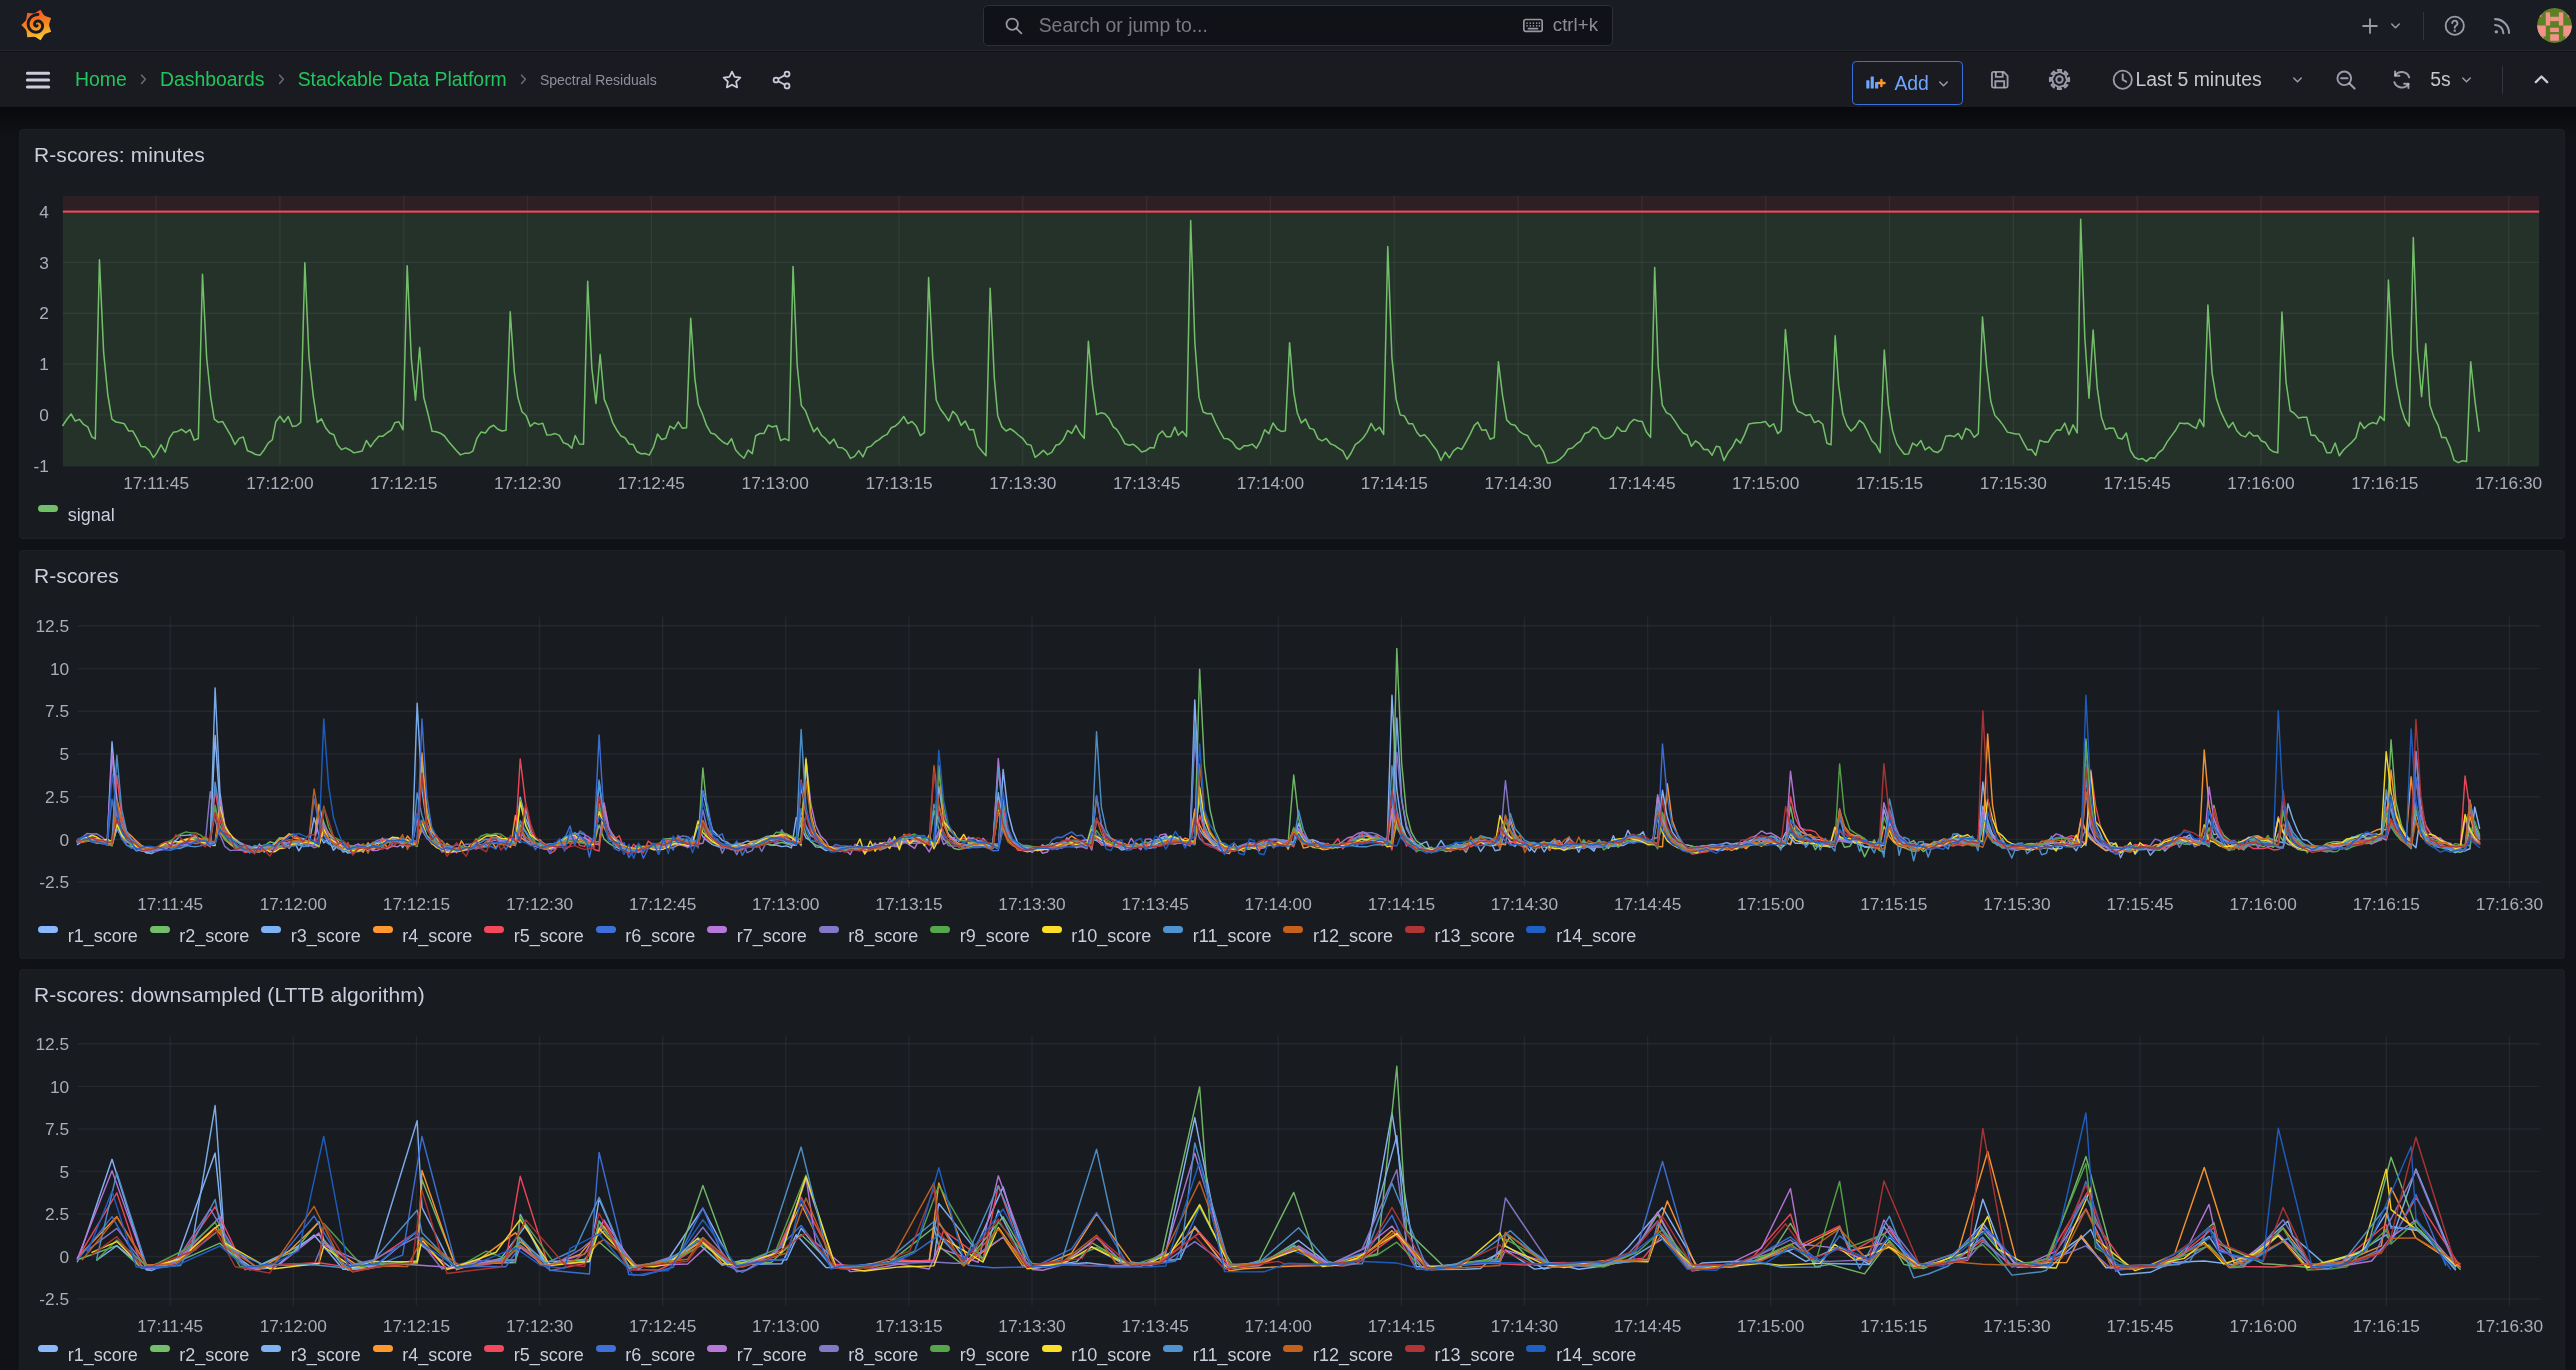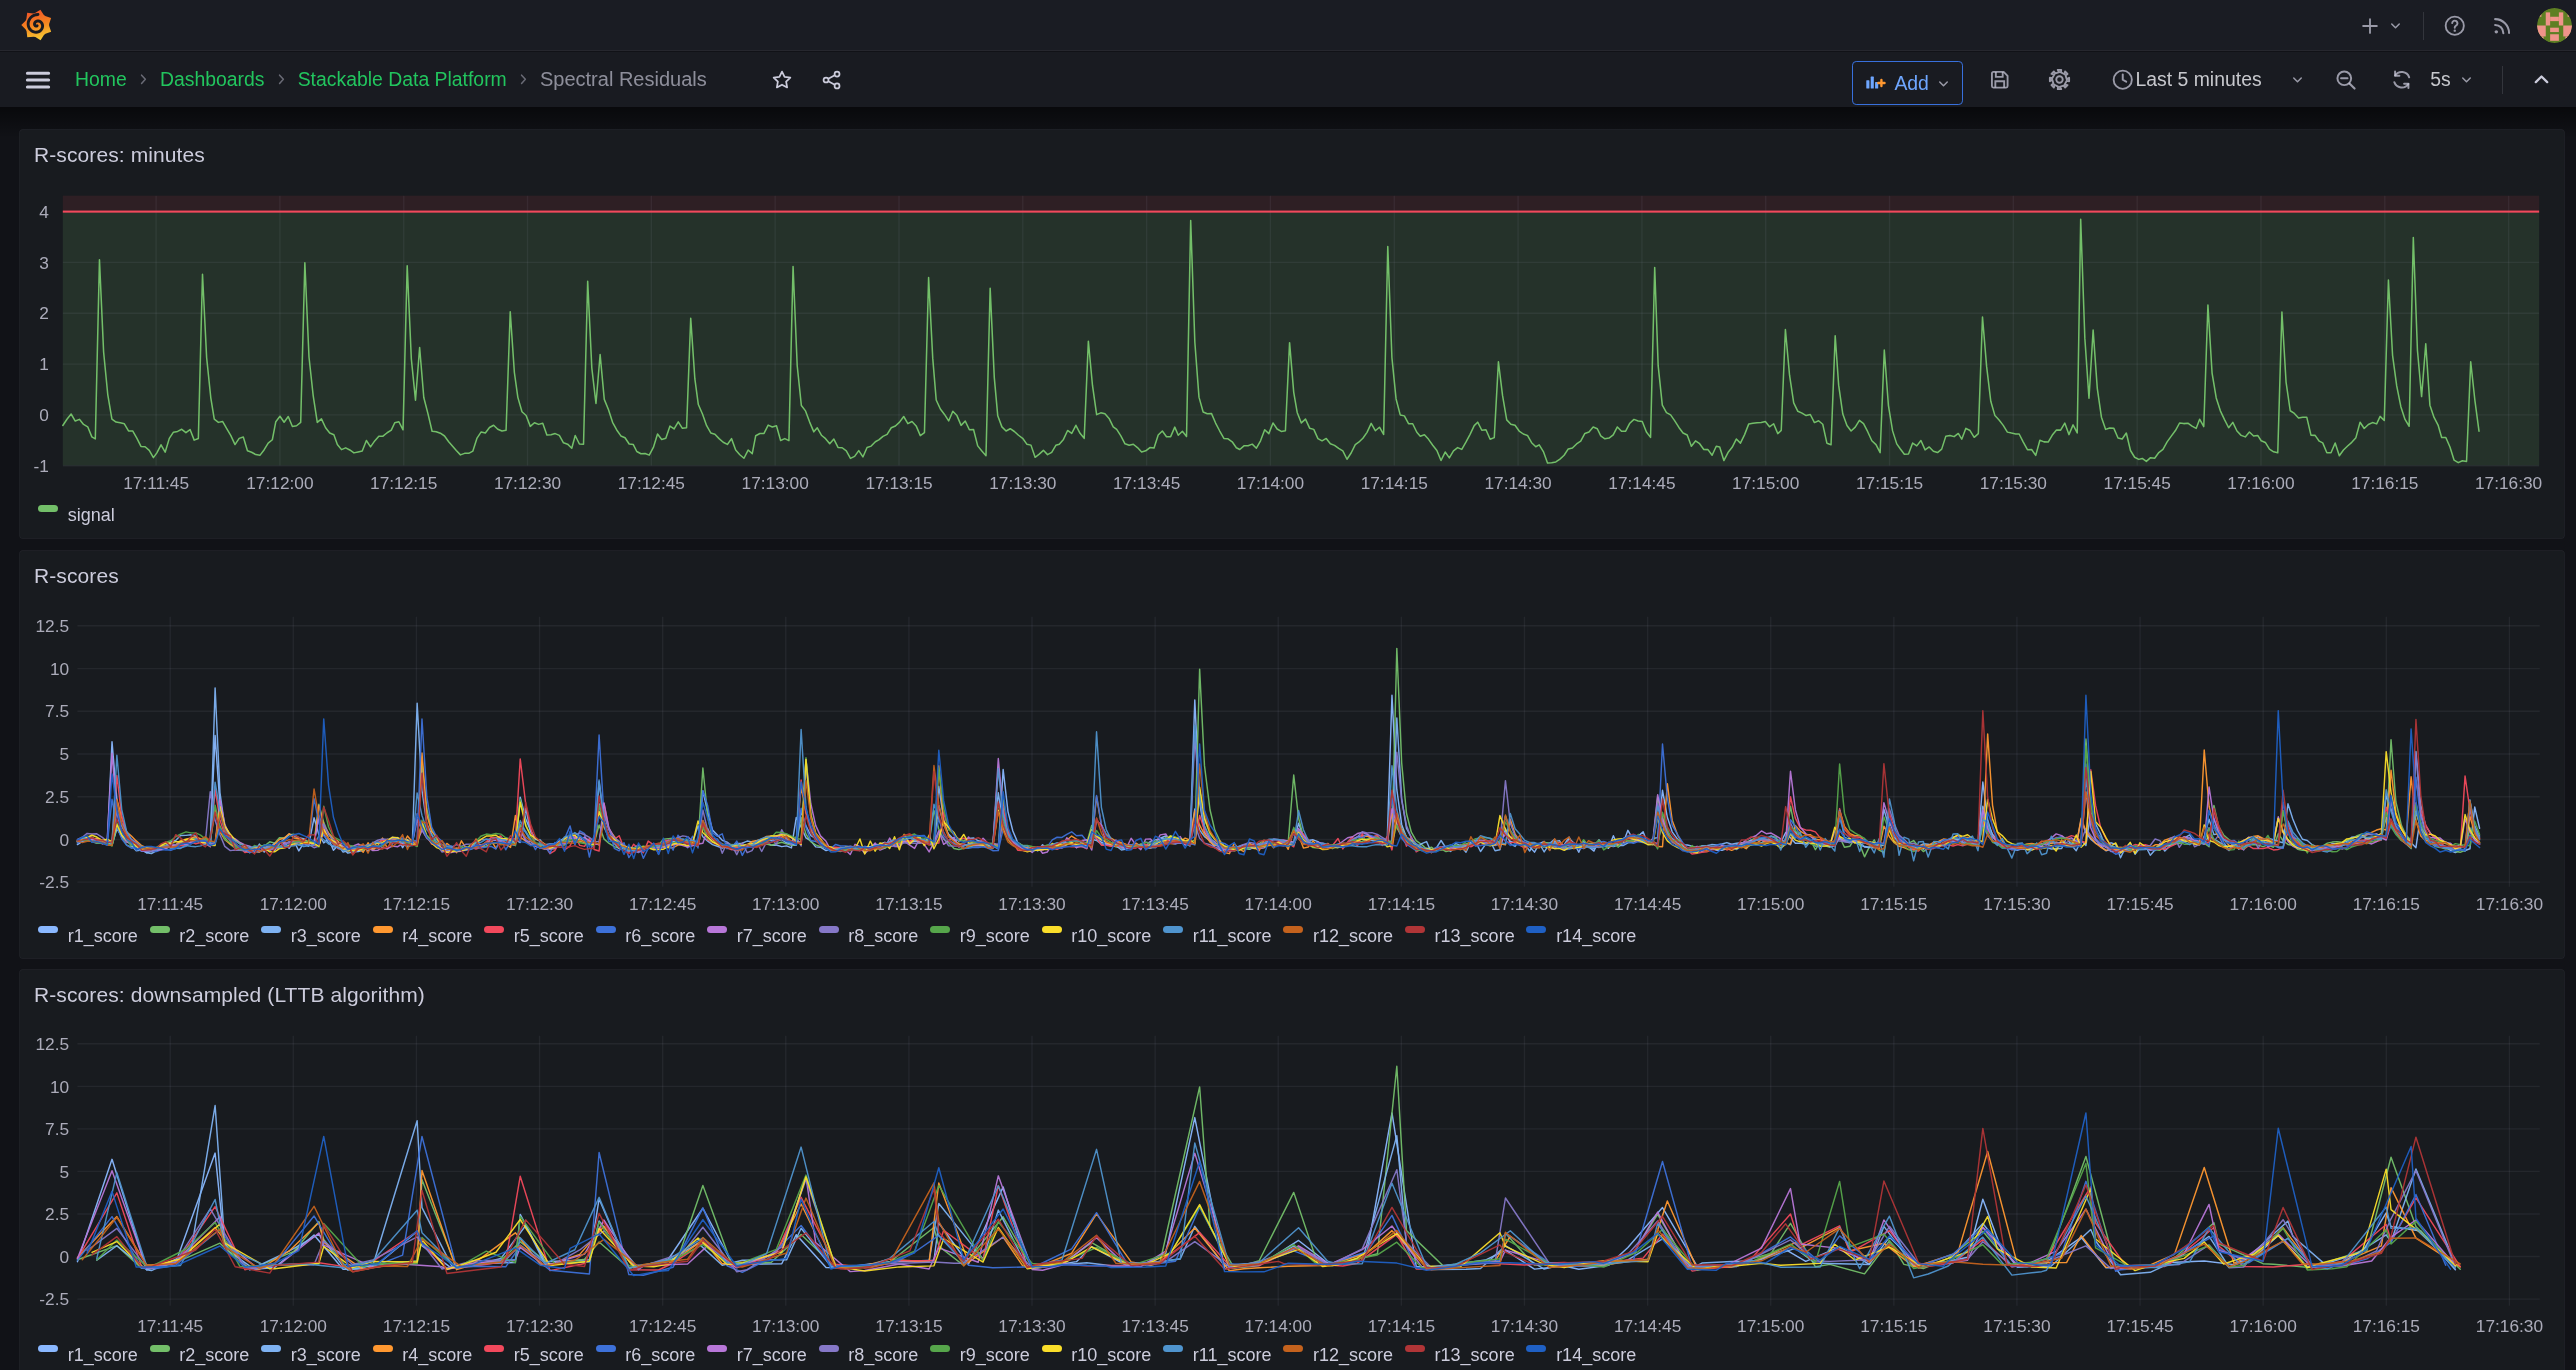--- a/index.html
+++ b/index.html
@@ -9,39 +9,54 @@
 #shadow{position:absolute;left:0;top:107px;width:100%;height:31px;background:linear-gradient(180deg,rgba(0,0,0,0.5),rgba(0,0,0,0))}
 .panel{position:absolute;left:20px;width:2544px;background:#181b1f;border-radius:2.8px;box-shadow:0 0 0 0.7px #23252b}
 .ptitle{position:absolute;left:14px;top:12.5px;font-size:21px;font-weight:500;color:#ccccdc;letter-spacing:0.1px}
 .chart{position:absolute;left:0;top:0}
 .legend{position:absolute;left:18px;top:374px;height:22px;display:flex;align-items:center;font-size:18px;color:#ccccdc;white-space:nowrap}
 .li{display:inline-flex;margin-right:11.8px}
 .sw{display:inline-block;width:20px;height:7px;border-radius:3.5px;margin-right:9.7px}
 .search{position:absolute;left:983px;top:4.8px;width:630px;height:41px;background:#111217;border:0.7px solid #2e3038;border-radius:4.8px;display:flex;align-items:center;color:rgba(204,204,220,0.55);font-size:19.4px}
 .r1right{position:absolute;right:4.2px;top:0;height:51px;display:flex;align-items:center}
 .crumbtxt{color:#22c55e;font-size:19.4px}
-.crumbdim{color:rgba(204,204,220,0.65);font-size:20px}
+.crumbdim{color:rgba(204,204,220,0.65);font-size:14px}
 .iconbtn{display:flex;align-items:center;justify-content:center}
 .addbtn{position:absolute;left:1852px;top:9px;width:111px;height:44px;border:0.7px solid #3870dc;border-radius:4.2px;display:flex;align-items:center;justify-content:center;color:#6ea6ff;font-size:19.4px;font-weight:500}
 .tptext{color:#c7c8cd;font-size:19.4px}
 </style></head>
 <body>
 <div id="page">
 <div id="row1">
   <div class="abs" style="left:21px;top:9px"><svg width="32" height="32" viewBox="0 0 100 100">
 <defs>
             <linearGradient id="gl" x1="0.35" y1="0" x2="0.6" y2="1">
 <stop offset="0" stop-color="#F0512B"></stop>
               <stop offset="0.5" stop-color="#F5831F"></stop>
               <stop offset="1" stop-color="#F7CF36"></stop>
             </linearGradient>
           </defs>
 <path fill="url(#gl)" d="M43.9 12.5 L60.7 2.2 L70.8 18.2 L75.6 21.9 L94.1 28.5 L87.8 46.5 L87.9 52.4 L94.2 71.1 L76.4 77.4 L71.7 81.2 L61.1 97.7 L45.0 87.7 L39.2 86.4 L19.6 88.4 L17.4 69.6 L14.8 64.3 L1.0 50.2 L14.4 36.8 L16.9 31.3 L19.3 11.8 L38.1 13.9 Z"></path>
 <path fill="none" stroke="#191b22" stroke-width="9" stroke-linecap="round" d="M50.4 52.0 L50.1 52.5 L49.5 53.0 L48.7 53.4 L47.8 53.6 L46.7 53.5 L45.7 53.1 L44.6 52.5 L43.7 51.5 L42.9 50.3 L42.4 48.8 L42.2 47.1 L42.4 45.4 L43.0 43.6 L44.0 41.8 L45.4 40.3 L47.2 39.0 L49.4 38.0 L51.8 37.5 L54.4 37.5 L57.0 38.1 L59.6 39.2 L62.0 40.9 L64.1 43.1 L65.8 45.8 L66.9 48.9 L67.5 52.3 L67.3 55.8 L66.4 59.4 L64.7 62.8 L62.4 65.9 L59.3 68.6 L55.7 70.6 L51.7 72.0 L47.3 72.5 L42.8 72.2 L38.3 70.9 L34.1 68.8 L30.3 65.7 L27.0 61.9 L24.5 57.4 L22.9 52.4 L22.3 47.1 L22.8 41.6 L24.4 36.2 L27.1 31.1 L30.7 26.5 L35.4 22.6 L40.7 19.7 L46.7 17.8 L53.1 17.1"></path>
 </svg></div>
+  <div class="search">
+    <span style="margin-left:18.7px;display:flex">
+          <svg width="21" height="21" viewBox="0 0 24 24">
+            <circle cx="10.5" cy="10.5" r="6.5" fill="none" stroke="rgba(204,204,220,0.72)" stroke-width="2"></circle>
+            <line x1="15.5" y1="15.5" x2="21" y2="21" stroke="rgba(204,204,220,0.72)" stroke-width="2" stroke-linecap="round"></line>
+          </svg>
+        </span>
+    <span style="margin-left:15px">Search or jump to...</span>
+    <span style="margin-left:auto;margin-right:14px;display:flex;align-items:center;color:rgba(204,204,220,0.65);font-size:18.7px"><span style="display:flex;margin-right:9px">
+            <svg width="22" height="22" viewBox="0 0 24 24">
+              <rect x="2" y="6" width="20" height="13" rx="2" fill="none" stroke="rgba(204,204,220,0.72)" stroke-width="1.8"></rect>
+              <path stroke="rgba(204,204,220,0.72)" stroke-width="1.8" stroke-linecap="round" d="M5.5 10h.01M9 10h.01M12.5 10h.01M16 10h.01M19 10h.01M5.5 13h.01M9 13h.01M12.5 13h.01M16 13h.01M19 13h.01M7 16h10"></path>
+            </svg>
+          </span>ctrl+k</span>
+  </div>
   <div class="r1right">
     <span class="iconbtn">
           <svg width="22" height="22" viewBox="0 0 24 24">
             <path stroke="rgba(204,204,220,0.72)" stroke-width="2" stroke-linecap="round" d="M12 4.5v15M4.5 12h15"></path>
           </svg>
         </span>
     <span class="iconbtn" style="margin-left:7px">
           <svg width="15" height="15" viewBox="0 0 24 24">
             <path fill="none" stroke="rgba(204,204,220,0.72)" stroke-width="2.4" stroke-linecap="round" stroke-linejoin="round" d="M6 9.5l6 6 6-6"></path>
           </svg>

